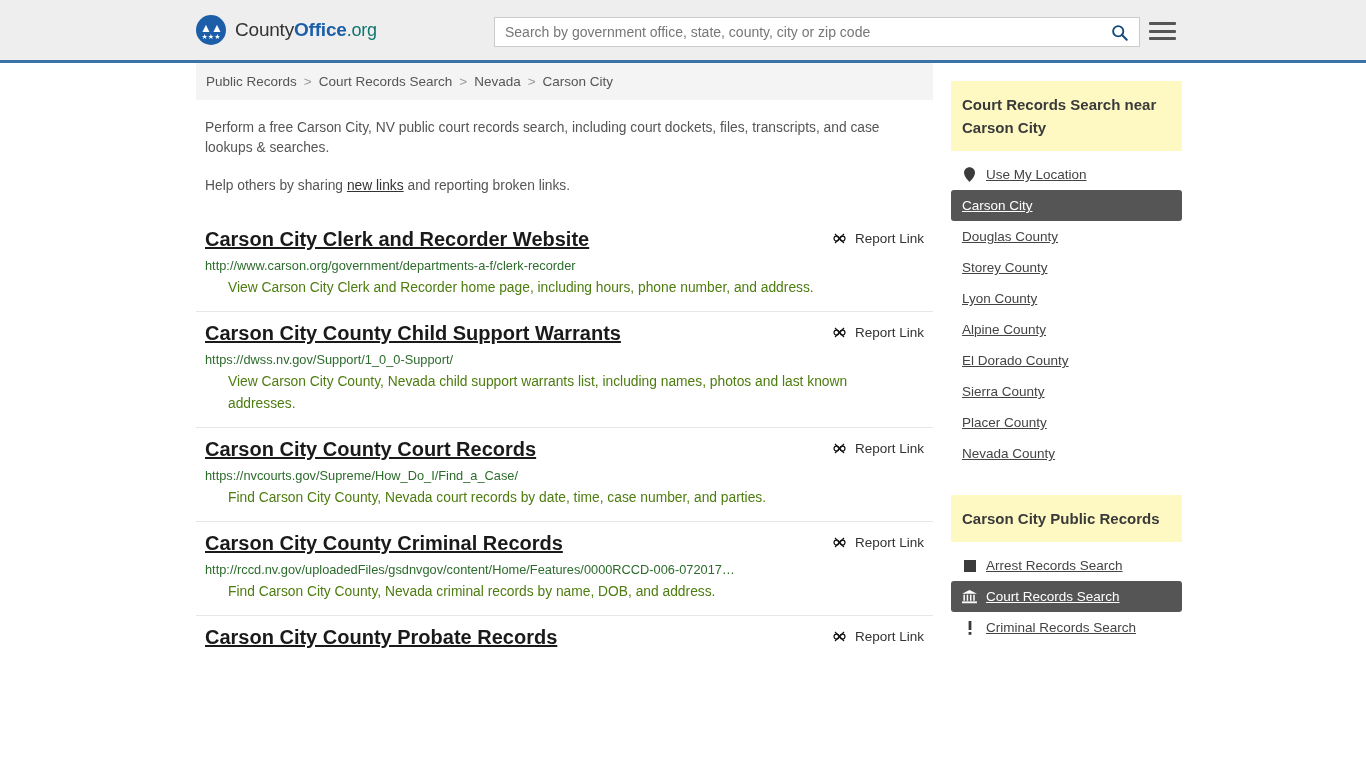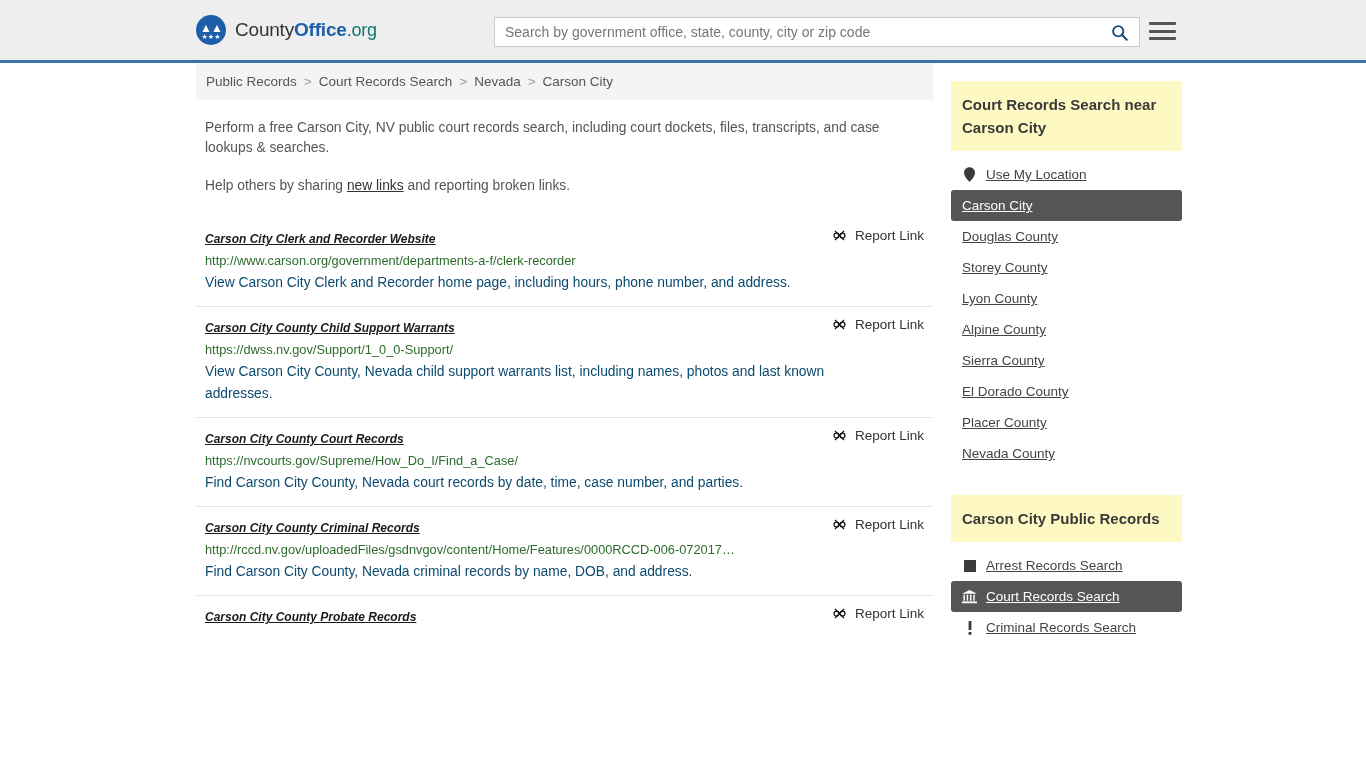--- a/index.html
+++ b/index.html
@@ -156,26 +156,25 @@
     padding: 10px 9px 12px 9px;
     border-top: 1px solid #e6e6e6;
   }
   .result-item.first { border-top: 0; }
   .result-head {
     display: flex;
     align-items: baseline;
     justify-content: space-between;
   }
   .result-title {
-    font-size: 12px;
+    font-size: 20px;
     font-weight: bold;
     color: #1a1a1a;
     text-decoration: underline;
     cursor: pointer;
-    font-style: italic;
   }
   .report-link {
     display: flex;
     align-items: center;
     gap: 8px;
     font-size: 13.5px;
     color: #333333;
     cursor: pointer;
     white-space: nowrap;
     flex: 0 0 auto;
@@ -183,24 +182,25 @@
   }
   .result-url {
     font-size: 12.8px;
     color: #2c6b2c;
     margin-top: 6px;
     word-break: break-all;
     line-height: 17px;
   }
   .result-desc {
     font-size: 13.8px;
-    color: #0c4a6e;
+    color: #4d7c0f;
     margin-top: 3px;
     line-height: 22px;
     max-width: 690px;
+    margin-left: 23px;
   }
 
   
   .side-box { margin-bottom: 6px; }
   .side-header {
     background: #fef9c3;
     padding: 12px 11px;
     font-size: 15px;
     font-weight: bold;
     color: #3a3a3a;
@@ -397,25 +397,25 @@
 
         <div class="side-item">
           <span class="label">Lyon County</span>
         </div>
 
         <div class="side-item">
           <span class="label">Alpine County</span>
         </div>
 
         <div class="side-item">
+          <span class="label">El Dorado County</span>
+        </div>
+
+        <div class="side-item">
           <span class="label">Sierra County</span>
-        </div>
-
-        <div class="side-item">
-          <span class="label">El Dorado County</span>
         </div>
 
         <div class="side-item">
           <span class="label">Placer County</span>
         </div>
 
         <div class="side-item">
           <span class="label">Nevada County</span>
         </div>
 

